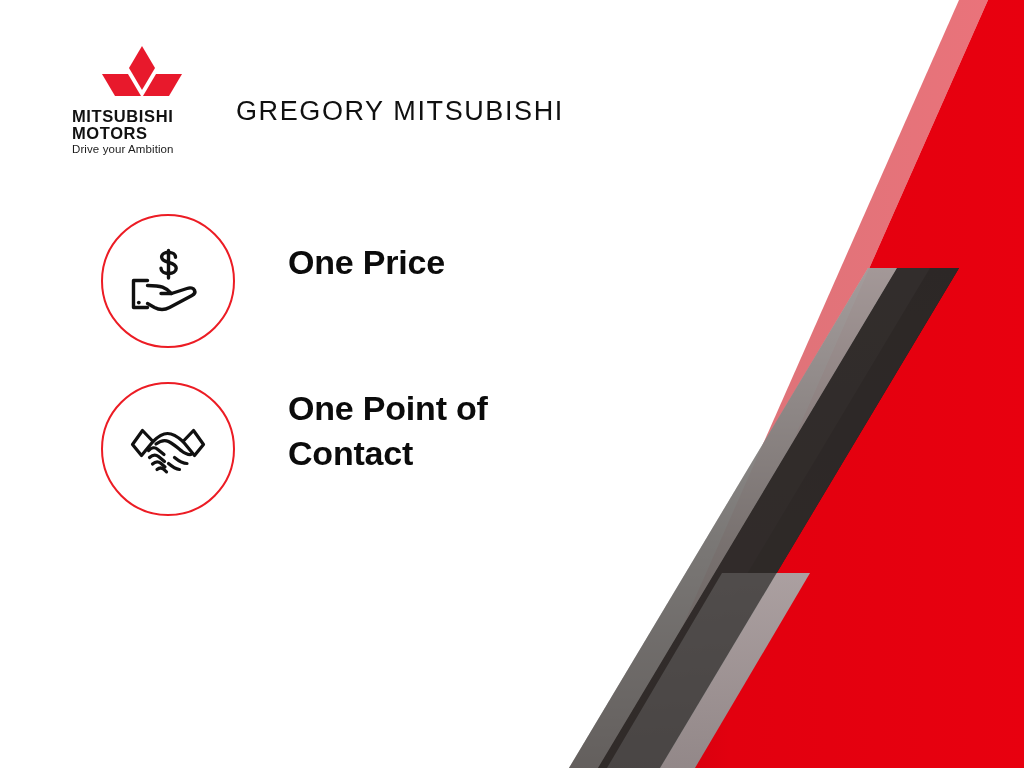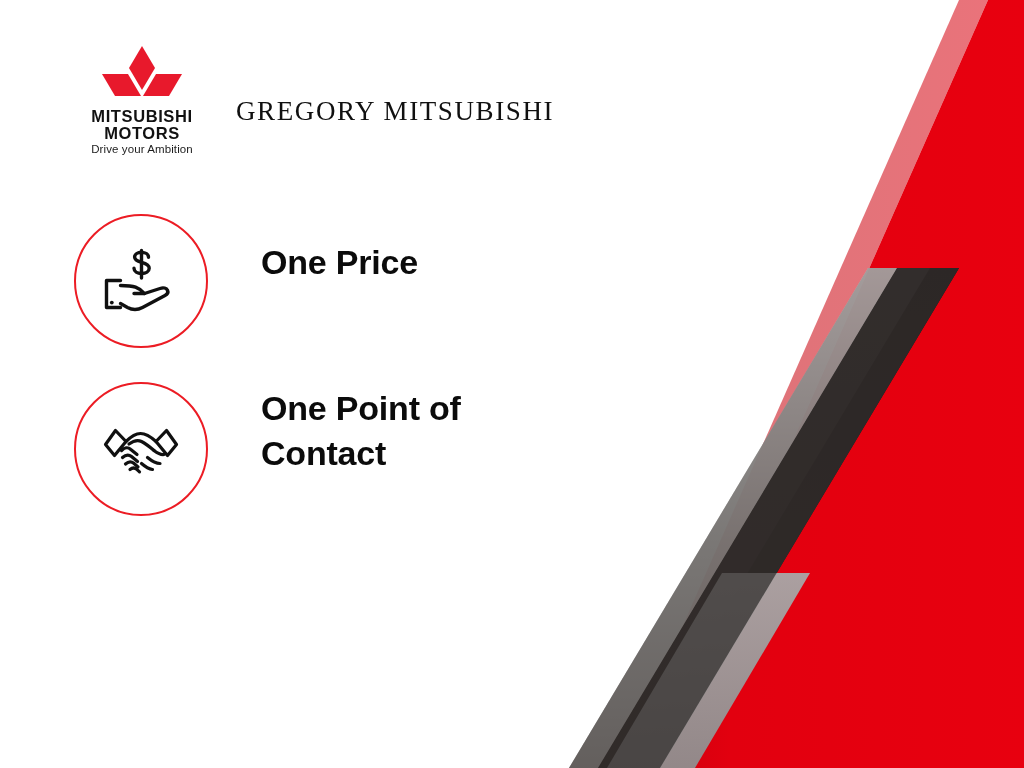--- a/index.html
+++ b/index.html
@@ -25,21 +25,21 @@
     inset: 0;
     pointer-events: none;
   }
 
   
   .brand-block {
     position: absolute;
     left: 72px;
     top: 44px;
     width: 140px;
-    text-align: center;
+    text-align: left;
   }
   .mm-mark {
     width: 96px;
     height: 58px;
     margin: 0 auto 6px auto;
     display: block;
   }
   .mm-wordmark {
     font-family: "Liberation Sans", sans-serif;
     font-weight: bold;
@@ -53,34 +53,35 @@
     font-size: 11.5px;
     font-weight: normal;
     letter-spacing: 0.1px;
     color: #1c1c1c;
   }
 
   .dealer-name {
     position: absolute;
     left: 236px;
     top: 96px;
-    font-family: Liberation Serif, serif;
+    font-family: Liberation Sans, sans-serif;
     font-size: 27px;
     font-weight: normal;
     letter-spacing: 1.6px;
     color: #101010;
     white-space: nowrap;
   }
 
   
   .features {
     position: absolute;
     left: 0;
     top: 212px;
     width: 640px;
+    padding-left: 27px;
   }
   .feature-row {
     position: relative;
     height: 168px;
   }
   .icon-circle {
     position: absolute;
     left: 74px;
     top: 2px;
     width: 134px;

